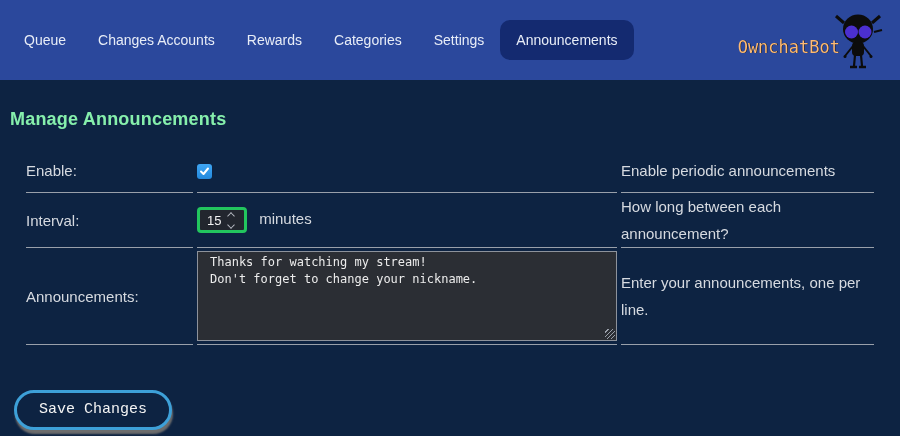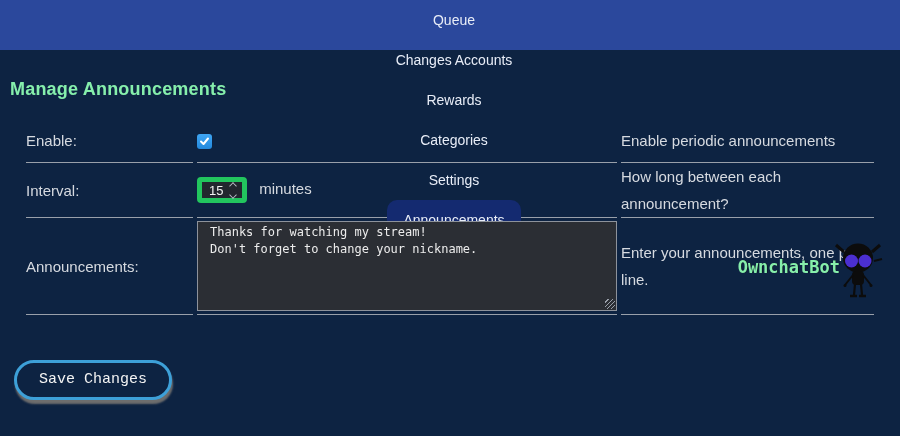--- a/index.html
+++ b/index.html
@@ -5,26 +5,25 @@
   * { box-sizing: border-box; margin: 0; padding: 0; }
   html, body { width: 900px; height: 436px; }
   body {
     background: #0d2342;
     font-family: "Liberation Sans", sans-serif;
     overflow: hidden;
   }
 
   
   .navbar {
-    height: 50px;
+    height: 80px;
     background: #2b489c;
     display: flex;
     align-items: center;
     padding-left: 8px;
-    flex-direction: column;
   }
   .nav-link {
     color: #e8edf7;
     font-size: 14px;
     padding: 12px 16px;
     text-decoration: none;
     cursor: pointer;
     white-space: nowrap;
   }
   .nav-link.active {
@@ -33,26 +32,26 @@
   }
   .brand {
     margin-left: auto;
     margin-right: 14px;
     display: flex;
     align-items: flex-end;
     position: relative;
     height: 62px;
   }
   .brand-name {
-    color: #86efac;
+    color: #fdba74;
     font-family: "DejaVu Sans Mono", monospace;
-    font-weight: bold;
+    font-weight: normal;
     font-size: 17px;
     letter-spacing: 0px;
-    margin-bottom: 23px;
+    margin-bottom: 14px;
     text-shadow: 0.5px 0 #0b0b0b;
   }
   .robot { margin-left: -10px; margin-bottom: 2px; }
 
   
   .page-title {
     margin: 29px 0 0 10px;
     font-size: 18px;
     font-weight: bold;
     color: #86efac;
@@ -88,21 +87,21 @@
     cursor: pointer;
     vertical-align: middle;
   }
 
   
   .num-wrap {
     display: inline-flex;
     align-items: center;
     width: 50px; height: 26px;
     background: #22262e;
-    border: 5px solid #22c55e;
+    border: 3px solid #22c55e;
     border-radius: 4px;
     vertical-align: middle;
     margin-right: 8px;
   }
   .num-wrap input {
     width: 28px;
     background: transparent;
     border: none;
     outline: none;
     color: #f2f2f2;

